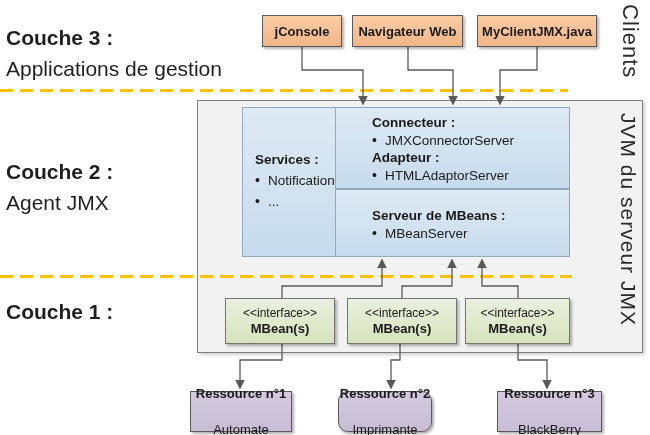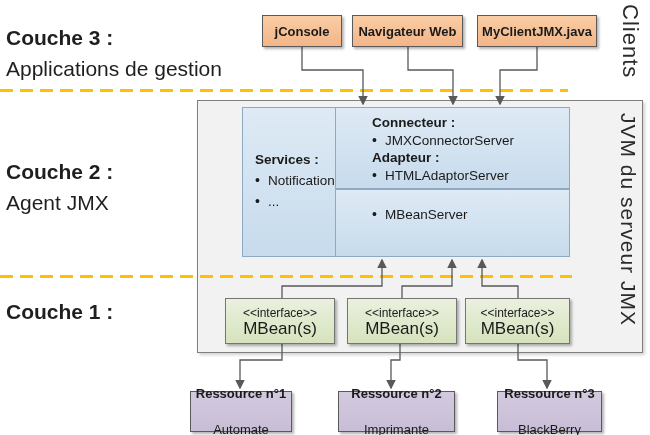--- a/index.html
+++ b/index.html
@@ -23,21 +23,21 @@
   
   .node{position:absolute;box-sizing:border-box;display:flex;flex-direction:column;
     align-items:center;justify-content:center;text-align:center;z-index:4;
     box-shadow:1.5px 2px 2.5px rgba(0,0,0,0.3);}
   .client-box{top:15px;height:32px;border:1.5px solid var(--client-box-border,#5A5A5A);
     background:linear-gradient(var(--client-box-fill-top,#FACDA5),var(--client-box-fill-bottom,#F2B588));
     font-weight:bold;font-size:13px;}
   .iface-box{top:298px;height:46px;border:1.2px solid var(--interface-box-border,#757575);
     background:linear-gradient(var(--interface-box-fill-top,#EAF0DE),var(--interface-box-fill-bottom,#D6E3BD));
     font-size:12px;line-height:16px;}
-  .iface-box .nm{font-weight:normal;font-size:17px;}
+  .iface-box .nm{font-weight:bold;font-size:13px;}
   .res-box{top:391px;height:41px;border:1.2px solid var(--resource-box-border,#5A5A5A);
     background:linear-gradient(var(--resource-box-fill-top,#D3CADF),var(--resource-box-fill-bottom,#C8BDD6));
     font-size:13px;line-height:16px;gap:20px;}
   .res-box .nm{font-weight:bold;}
   
   .agent-panel{position:absolute;box-sizing:border-box;z-index:4;
     background:linear-gradient(var(--agent-box-fill-top,#DEEAF5),var(--agent-box-fill-bottom,#C7DBEC));
     border:1.2px solid var(--agent-box-border,#8EA9C1);font-size:13.5px;}
   .panel-title{font-weight:bold;}
   .brow{display:flex;line-height:17px;}
@@ -102,20 +102,21 @@
     <div class="brow">
         <span>JMXConnectorServer</span>
       </div>
     <div class="panel-title">Adapteur :</div>
     <div class="brow">
         <span>HTMLAdaptorServer</span>
       </div>
   </div>
 
   <div class="agent-panel srv-panel">
+    <div class="panel-title">Serveur de MBeans :</div>
     <div class="brow">
         <span>MBeanServer</span>
       </div>
   </div>
 
   <div class="node iface-box" style="left:225px;width:110px;">
     <span>&lt;&lt;interface&gt;&gt;</span>
     <span class="nm">MBean(s)</span>
   </div>
   <div class="node iface-box" style="left:347px;width:110px;">
@@ -124,21 +125,21 @@
   </div>
   <div class="node iface-box" style="left:465px;width:105px;">
     <span>&lt;&lt;interface&gt;&gt;</span>
     <span class="nm">MBean(s)</span>
   </div>
 
   <div class="node res-box" style="left:190px;width:102px;">
     <span class="nm">Ressource n°1</span>
     <span>Automate</span>
   </div>
-  <div class="node res-box" style="left:338px;width:117px;">
+  <div class="node res-box" style="left:338px;width:94px;border-radius:10px;">
     <span class="nm">Ressource n°2</span>
     <span>Imprimante</span>
   </div>
   <div class="node res-box" style="left:497px;width:105px;">
     <span class="nm">Ressource n°3</span>
     <span>BlackBerry</span>
   </div>
 
   <svg class="wires" width="650" height="435" viewBox="0 0 650 435">
     <defs>

